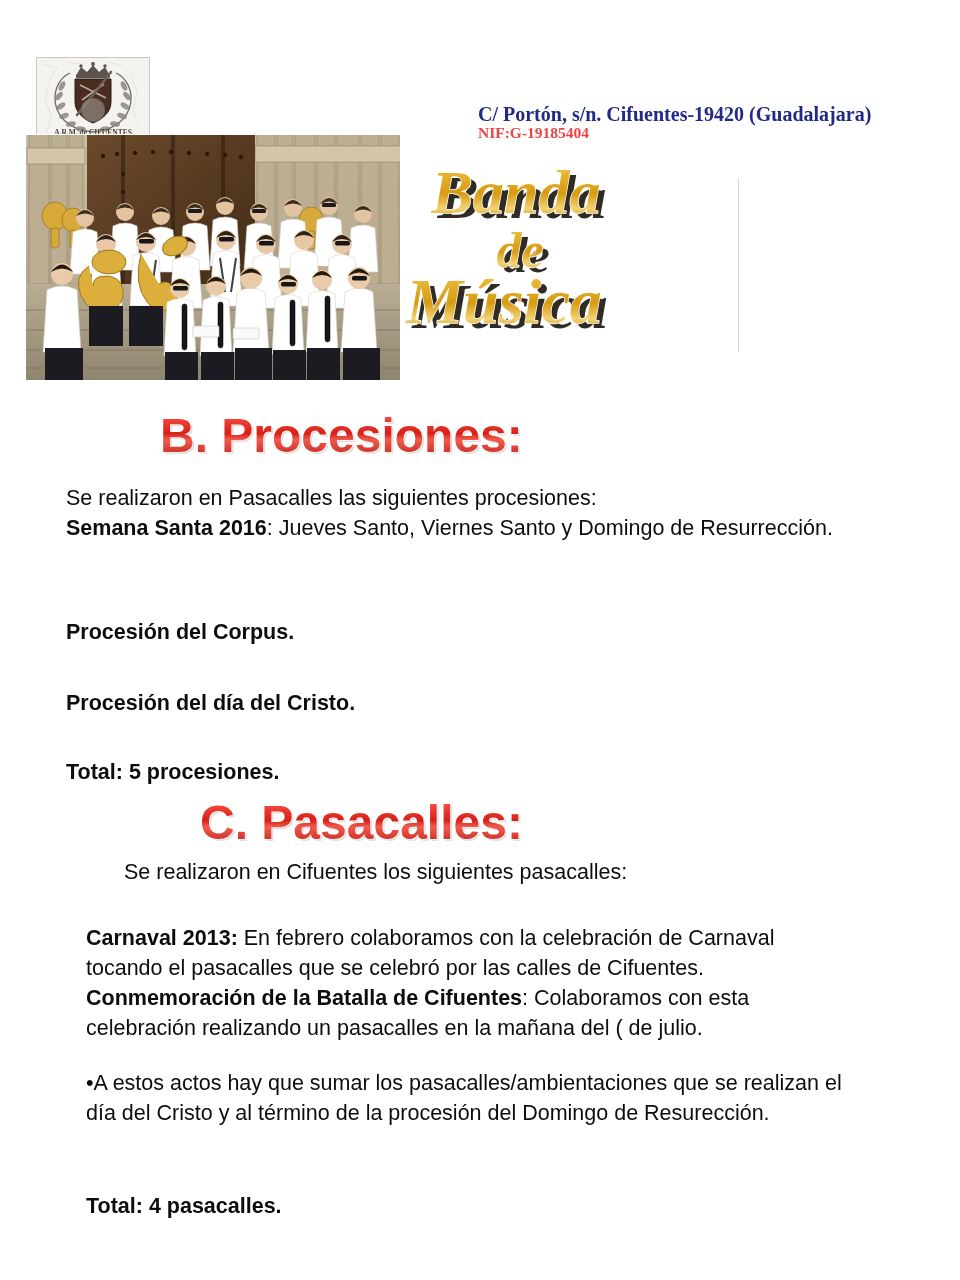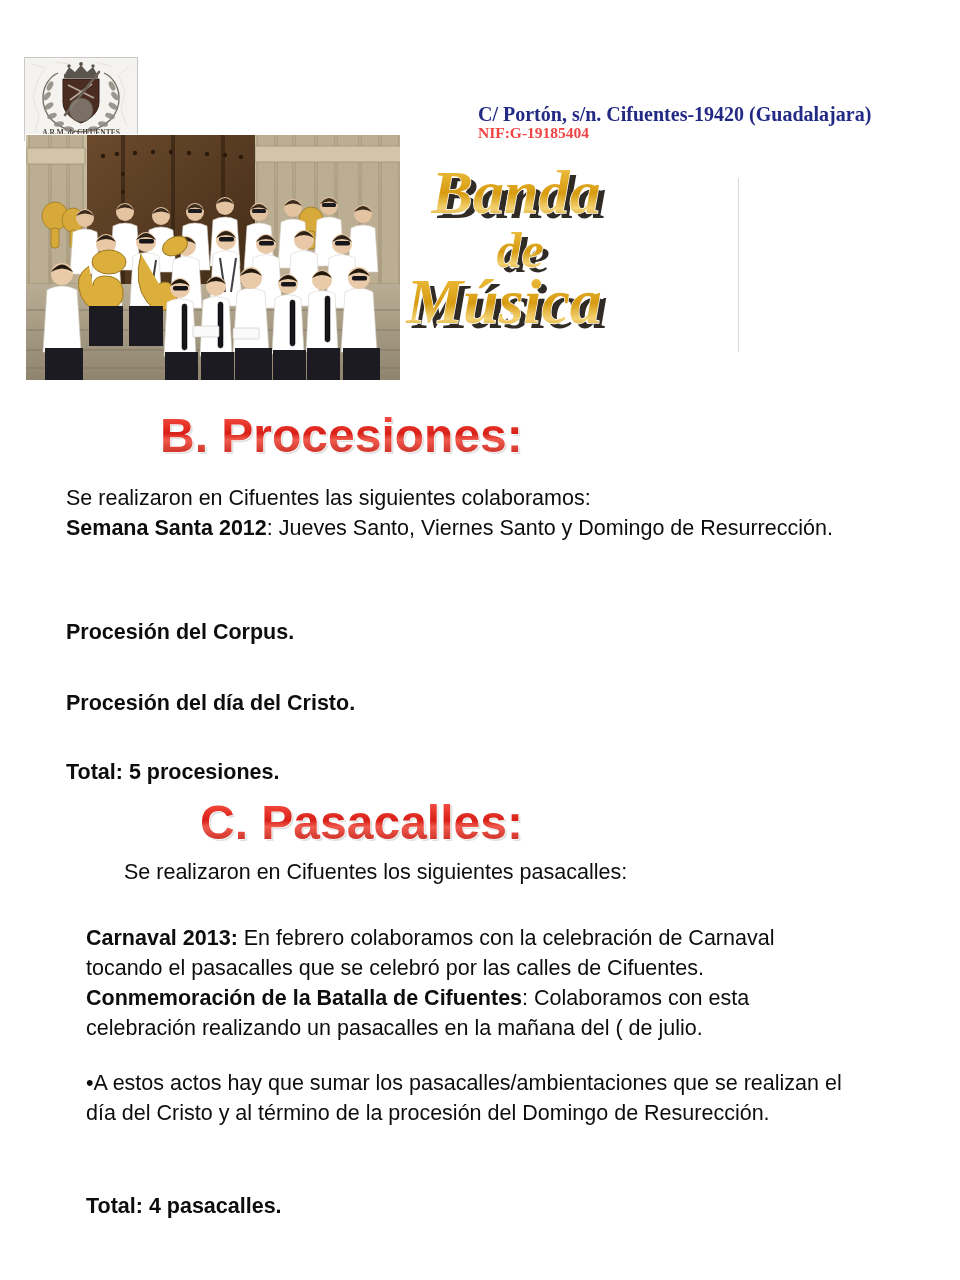--- a/index.html
+++ b/index.html
@@ -19,21 +19,21 @@
 
   .page {
     position: absolute;
     inset: 0;
     background: #ffffff;
   }
 
   
   .logo {
     position: absolute;
-    left: 24px;
+    left: 36px;
     top: 57px;
     width: 112px;
     height: 82px;
     border: 1px solid #c9c9c9;
     background: #8b5cf6;
     overflow: hidden;
   }
   .logo svg { display: block; width: 100%; height: 100%; }
 
   .org-title {
@@ -462,22 +462,22 @@
           <stop offset="46%" stop-color="#d81f17"></stop>
           <stop offset="58%" stop-color="#f05b4e"></stop>
           <stop offset="100%" stop-color="#b8150f"></stop>
         </linearGradient>
       </defs>
       <text x="2" y="48" font-family="Liberation Sans, sans-serif" font-weight="bold" font-size="48" fill="#c9c9c9" opacity="0.55">B. Procesiones:</text>
       <text x="0" y="46" font-family="Liberation Sans, sans-serif" font-weight="bold" font-size="48" fill="url(#redG)" stroke="#ffffff" stroke-width="1.1" paint-order="stroke">B. Procesiones:</text>
     </svg>
   </div>
 
-  <div class="body-block sec-b" id="proc-intro"><span>Se realizaron en Cifuentes las siguientes colaboramos:
-</span><b>Semana Santa 2012</b><span>: Jueves Santo, Viernes Santo y Domingo de Resurrección.</span></div>
+  <div class="body-block sec-b" id="proc-intro"><span>Se realizaron en Pasacalles las siguientes procesiones:
+</span><b>Semana Santa 2016</b><span>: Jueves Santo, Viernes Santo y Domingo de Resurrección.</span></div>
   <div class="body-block sec-b" id="proc-cristo"><b>Procesión del día del Cristo.</b></div>
   <div class="body-block sec-b" id="proc-corpus"><b>Procesión del Corpus.</b></div>
   <div class="body-block sec-b" id="proc-total"><b>Total: 5 procesiones.</b></div>
 
   <div class="wordart-red" id="heading-pasacalles">
     <svg viewBox="0 0 440 62" xmlns="http://www.w3.org/2000/svg">
       <text x="2" y="48" font-family="Liberation Sans, sans-serif" font-weight="bold" font-size="48" fill="#c9c9c9" opacity="0.55">C. Pasacalles:</text>
       <text x="0" y="46" font-family="Liberation Sans, sans-serif" font-weight="bold" font-size="48" fill="url(#redG)" stroke="#ffffff" stroke-width="1.1" paint-order="stroke">C. Pasacalles:</text>
     </svg>
   </div>

